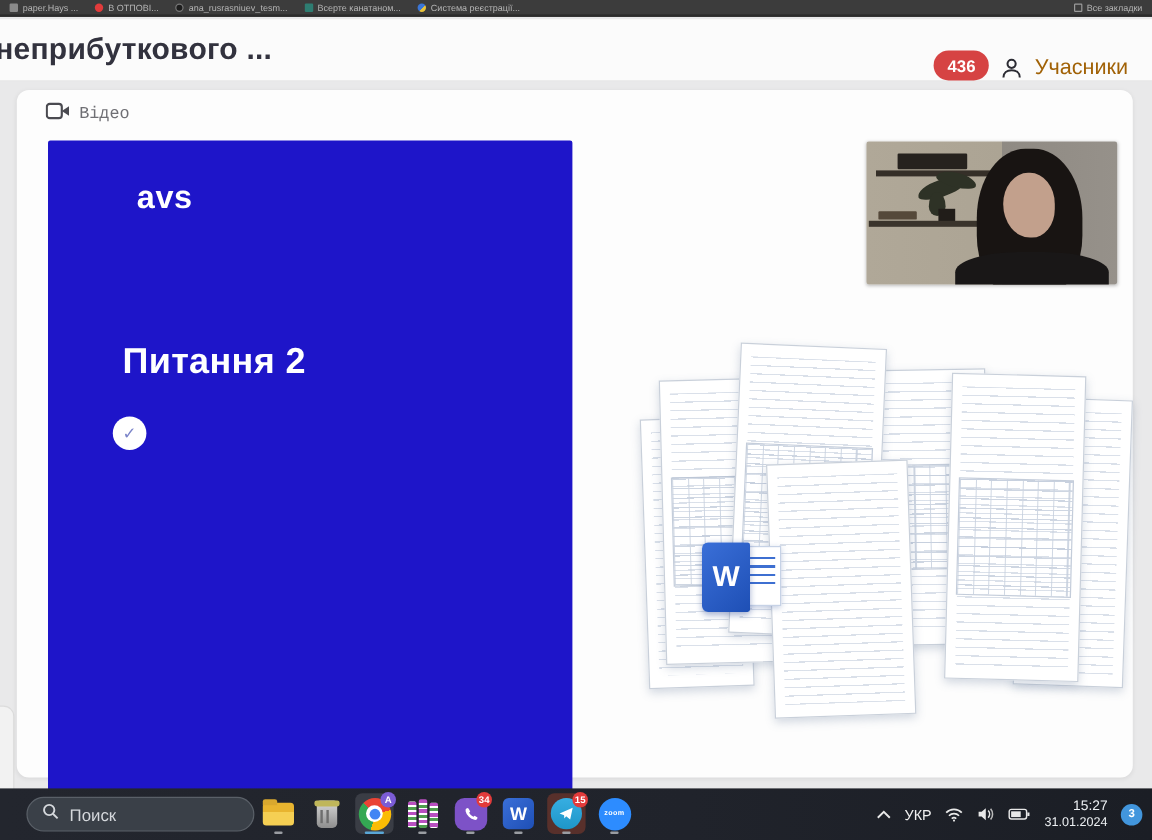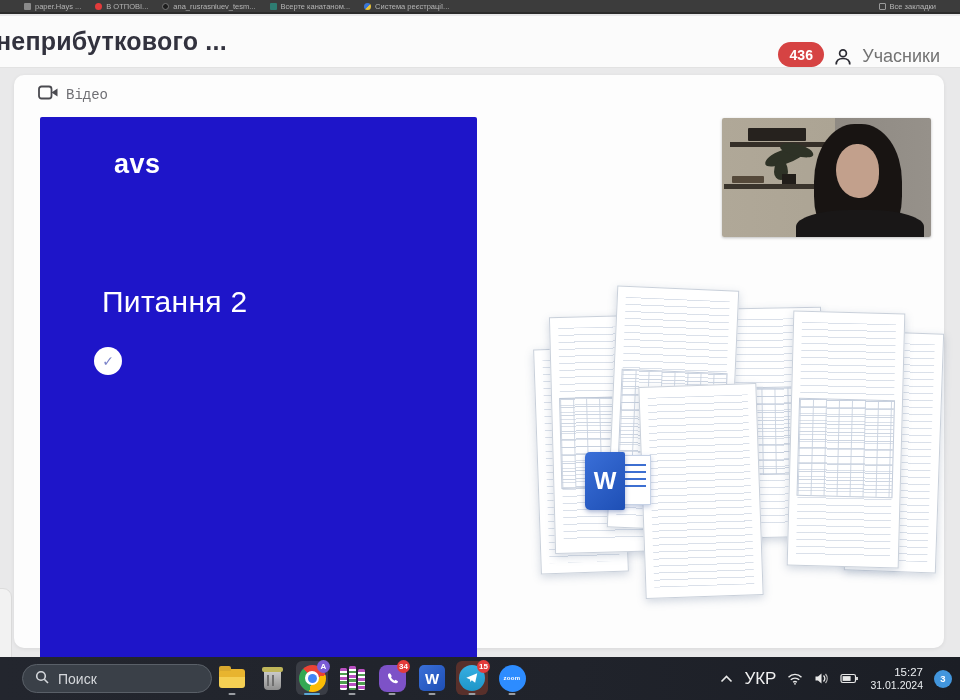--- a/index.html
+++ b/index.html
@@ -2,56 +2,56 @@
 <html><head>
 <meta charset="utf-8">
 <style>
   * { margin:0; padding:0; box-sizing:border-box; }
   html,body { width:960px; height:700px; overflow:hidden; background:#e9e9ea;
     font-family:"Liberation Sans","DejaVu Sans",sans-serif; }
   .screen { position:relative; width:960px; height:700px; background:#e9e9ea; overflow:hidden; }
 
   
   .bookmarks-bar { position:absolute; top:0; left:0; right:0; height:14px; background:#3c3c3c;
-    border-bottom:2px solid #2b2b2b; display:flex; align-items:flex-start; gap:14px; padding:0 24px; }
+    border-bottom:2px solid #2b2b2b; display:flex; align-items:flex-start; gap:14px; padding:0 8px; }
   .bm { display:flex; align-items:center; gap:4px; height:100%; cursor:pointer; }
   .bm-label { font-size:7.5px; color:#b5b5b5; white-space:nowrap; }
   .bm-ico { width:7px; height:7px; border-radius:50%; flex:0 0 auto; }
   .bm-ico.menu { background:#8a8a8a; border-radius:1px; }
   .bm-ico.red { background:#e23b3b; }
   .bm-ico.dark { background:#1d1d1d; border:1px solid #777; }
   .bm-ico.teal { background:#2e7d72; border-radius:1px; }
   .bm-ico.blue { background:linear-gradient(135deg,#3b76d6 55%,#e8c23a 55%); }
   .bm-spacer { flex:1; }
   .bm-ico.allbm { background:transparent; border:1px solid #9a9a9a; border-radius:1px; }
 
   
   .header { position:absolute; top:16px; left:0; right:0; height:52px; background:#fbfbfb;
     border-bottom:1px solid #e2e2e2; display:flex; align-items:center; }
   .page-title { margin-left:-4px; font-size:25px; font-weight:bold; color:#32323e; letter-spacing:.2px; }
   .header-right { position:absolute; right:20px; top:0; height:100%; display:flex; align-items:flex-end; gap:9px; }
   .count-badge { min-width:46px; height:25px; background:#d64343; border-radius:13px; color:#fff;
     font-size:14px; font-weight:bold; display:flex; align-items:center; justify-content:center; padding:0 8px; }
   .person-icon { display:flex; align-items:center; }
-  .participants { font-size:18px; color:#737373; }
+  .participants { font-size:18px; color:#a16207; }
 
   
   .main { position:absolute; top:69px; left:0; right:0; bottom:43px; background:#e9e9ea; }
   .peek-card { position:absolute; left:-14px; top:519px; width:26px; height:78px; background:#f2f2f2;
     border:1px solid #dcdcdc; border-radius:9px; }
   .video-card { position:absolute; left:14px; top:6px; width:930px; height:573px; background:#fdfdfd;
     border-radius:10px; box-shadow:0 1px 4px rgba(0,0,0,.07); }
   .video-label-row { position:absolute; left:24px; top:10px; display:flex; align-items:center; gap:7px; }
   .video-label { font-size:14px; color:#6f6f74;font-family:Liberation Mono, monospace; }
 
   
   .slide { position:absolute; left:26px; top:42px; width:437px; height:548px; background:#1e15c9;
     border-radius:2px; overflow:hidden; }
   .slide-logo { position:absolute; left:74px; top:32px; color:#fff; font-size:27px; font-weight:bold; letter-spacing:.5px; }
-  .slide-heading { position:absolute; left:62px; top:168px; color:#fff; font-size:30px; font-weight:normal; letter-spacing:.3px; }
+  .slide-heading { position:absolute; left:62px; top:168px; color:#fff; font-size:30px; font-weight:bold; letter-spacing:.3px; }
   .slide-row { position:absolute; left:54px; top:230px; display:flex; gap:16px; }
   .check-circle { width:28px; height:28px; border-radius:50%; background:#fff; flex:0 0 auto;
     display:flex; align-items:center; justify-content:center; color:#7b84c9; font-size:14px; font-weight:bold; }
   .slide-body { width:314px; color:#fff; font-size:16.5px; font-weight:600; line-height:20.5px; letter-spacing:.1px; }
 
   
   .webcam { position:absolute; left:708px; top:43px; width:209px; height:119px; overflow:hidden; border-radius:2px;
     background:linear-gradient(90deg,#b0a898 0%,#aca494 54%,#8f8a83 54%,#96918a 100%);
     box-shadow:0 1px 3px rgba(0,0,0,.25); }
   .shelf1 { position:absolute; left:8px; top:24px; width:96px; height:5px; background:#352f28; }
@@ -133,21 +133,21 @@
   .ico-viber { width:27px; height:27px; border-radius:8px; background:#7d52c7; display:flex; align-items:center; justify-content:center; }
   .ico-word { width:26px; height:26px; border-radius:5px; background:linear-gradient(135deg,#3a6fd8,#1e4fb5);
     color:#fff; font-size:15px; font-weight:bold; display:flex; align-items:center; justify-content:center; }
   .ico-tg { width:26px; height:26px; border-radius:50%; background:linear-gradient(180deg,#37aee2,#1e96c8);
     display:flex; align-items:center; justify-content:center; }
   .ico-zoom { width:27px; height:27px; border-radius:50%; background:#2d8cff; color:#fff; font-size:6px;
     font-weight:bold; display:flex; align-items:center; justify-content:center; letter-spacing:.3px; }
 
   .tray { position:absolute; right:8px; top:0; height:43px; display:flex; align-items:center; gap:11px; }
   .tray-chevron { display:flex; cursor:pointer; }
-  .tray-lang { font-size:17px; color:#f0f0f0; cursor:pointer; }
+  .tray-lang { font-size:12px; color:#f0f0f0; cursor:pointer; }
   .tray-ico { display:flex; cursor:pointer; }
   .tray-clock { text-align:right; color:#eceff2; line-height:1.25; cursor:pointer; }
   .tray-time { font-size:11.5px; }
   .tray-date { font-size:10.5px; }
   .tray-badge { width:18px; height:18px; border-radius:50%; background:#4296dd; color:#fff; font-size:9.5px;
     font-weight:bold; display:flex; align-items:center; justify-content:center; cursor:pointer; }
 </style>
 </head>
 <body>
 

